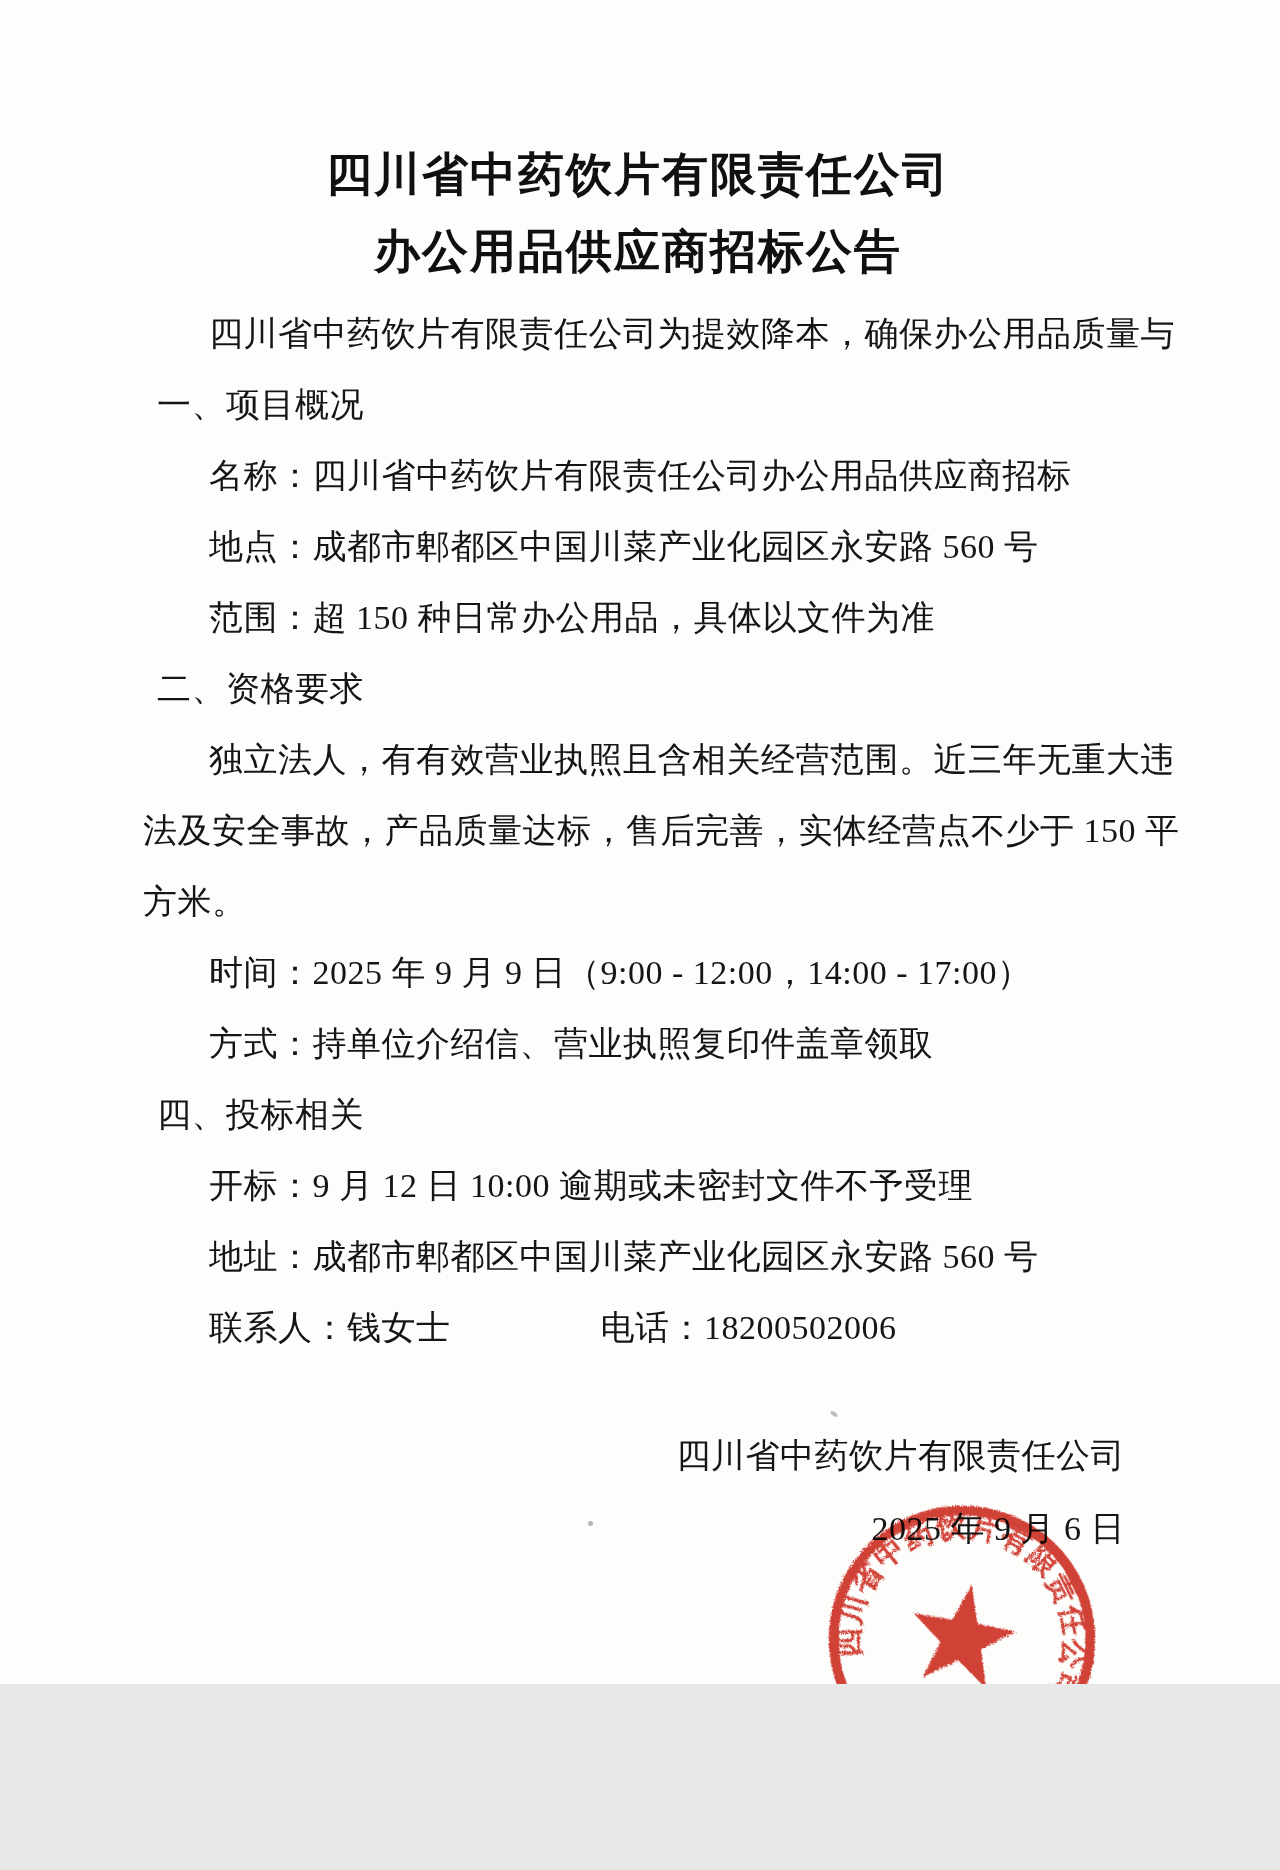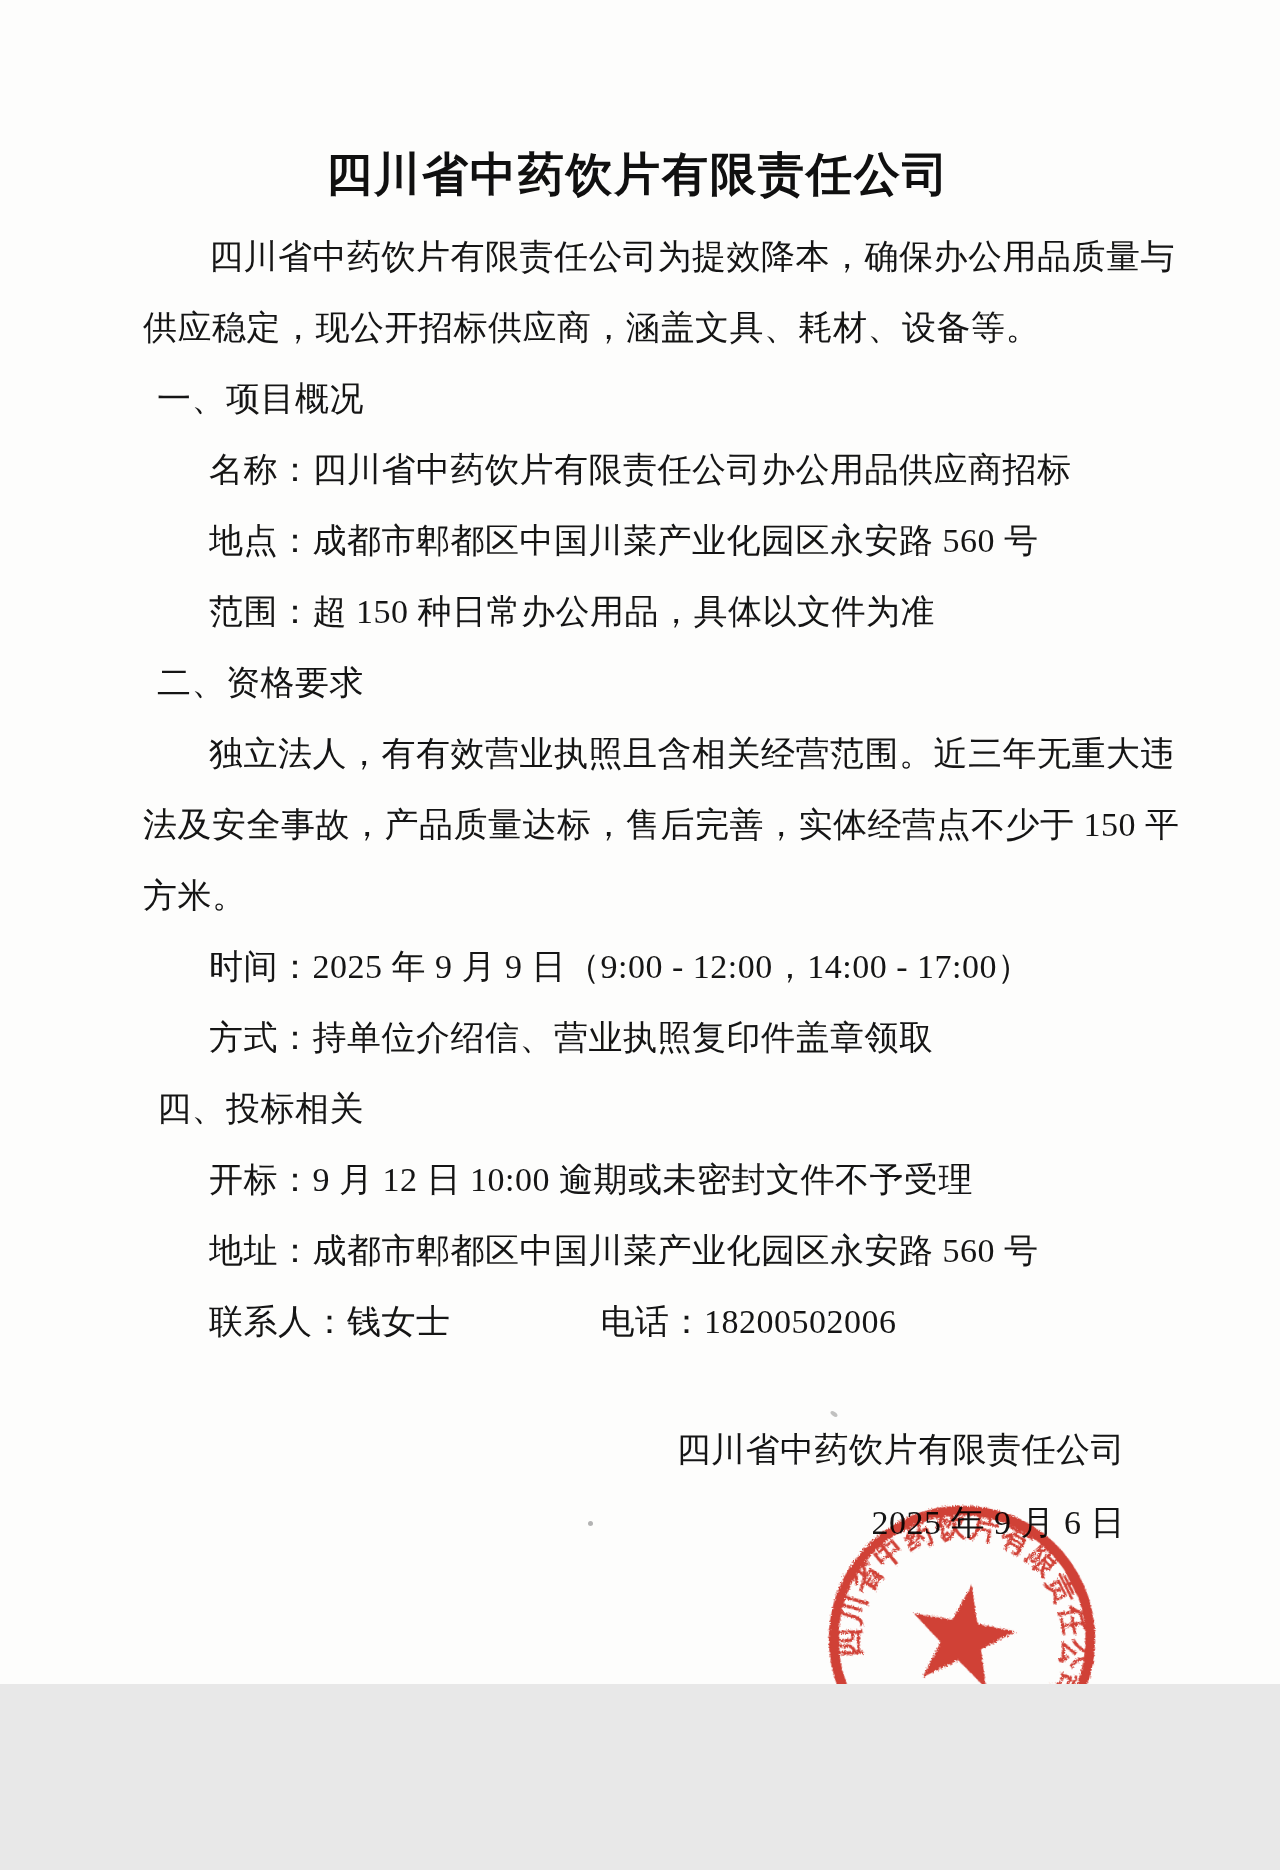--- a/index.html
+++ b/index.html
@@ -74,25 +74,25 @@
 </style>
 </head>
 <body>
 
 <div class="page">
 
   <div class="content">
 
     <div class="doc-title">
       <div>四川省中药饮片有限责任公司</div>
+      <div>办公用品供应商招标公告</div>
     </div>
 
     <div class="body-lines">
       <div class="line indent">四川省中药饮片有限责任公司为提效降本，确保办公用品质量与</div>
-      <div class="line cont">供应稳定，现公开招标供应商，涵盖文具、耗材、设备等。</div>
 
       <div class="line section">一、项目概况</div>
       <div class="line indent">名称：四川省中药饮片有限责任公司办公用品供应商招标</div>
       <div class="line indent">地点：成都市郫都区中国川菜产业化园区永安路 560 号</div>
       <div class="line indent">范围：超 150 种日常办公用品，具体以文件为准</div>
 
       <div class="line section">二、资格要求</div>
       <div class="line indent">独立法人，有有效营业执照且含相关经营范围。近三年无重大违</div>
       <div class="line cont">法及安全事故，产品质量达标，售后完善，实体经营点不少于 150 平</div>
       <div class="line cont">方米。</div>

